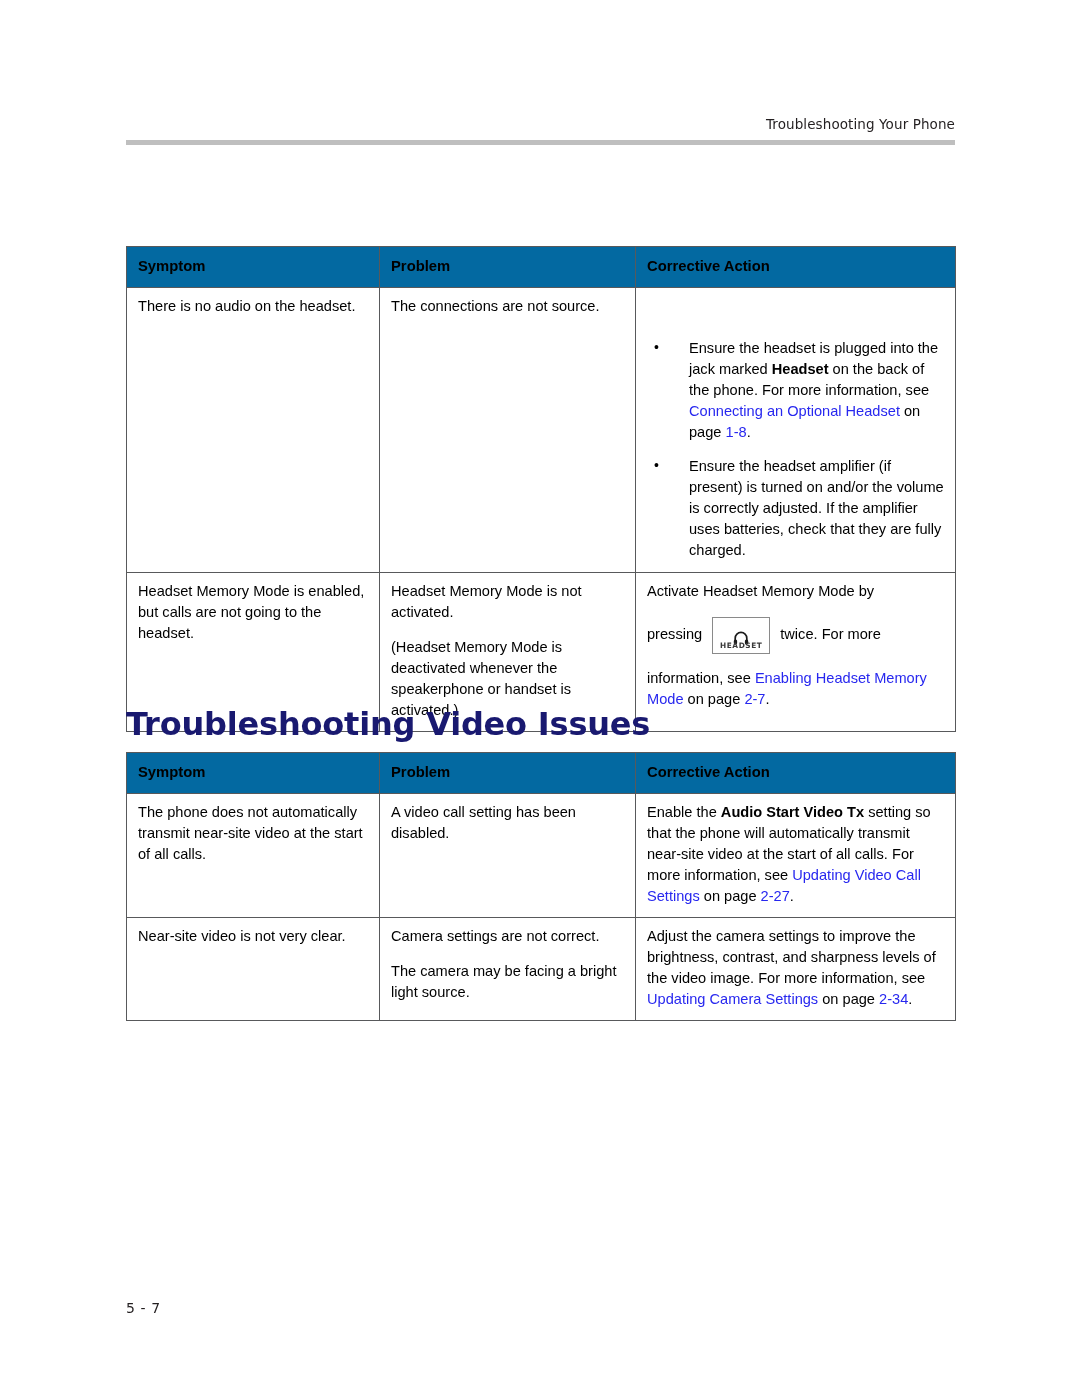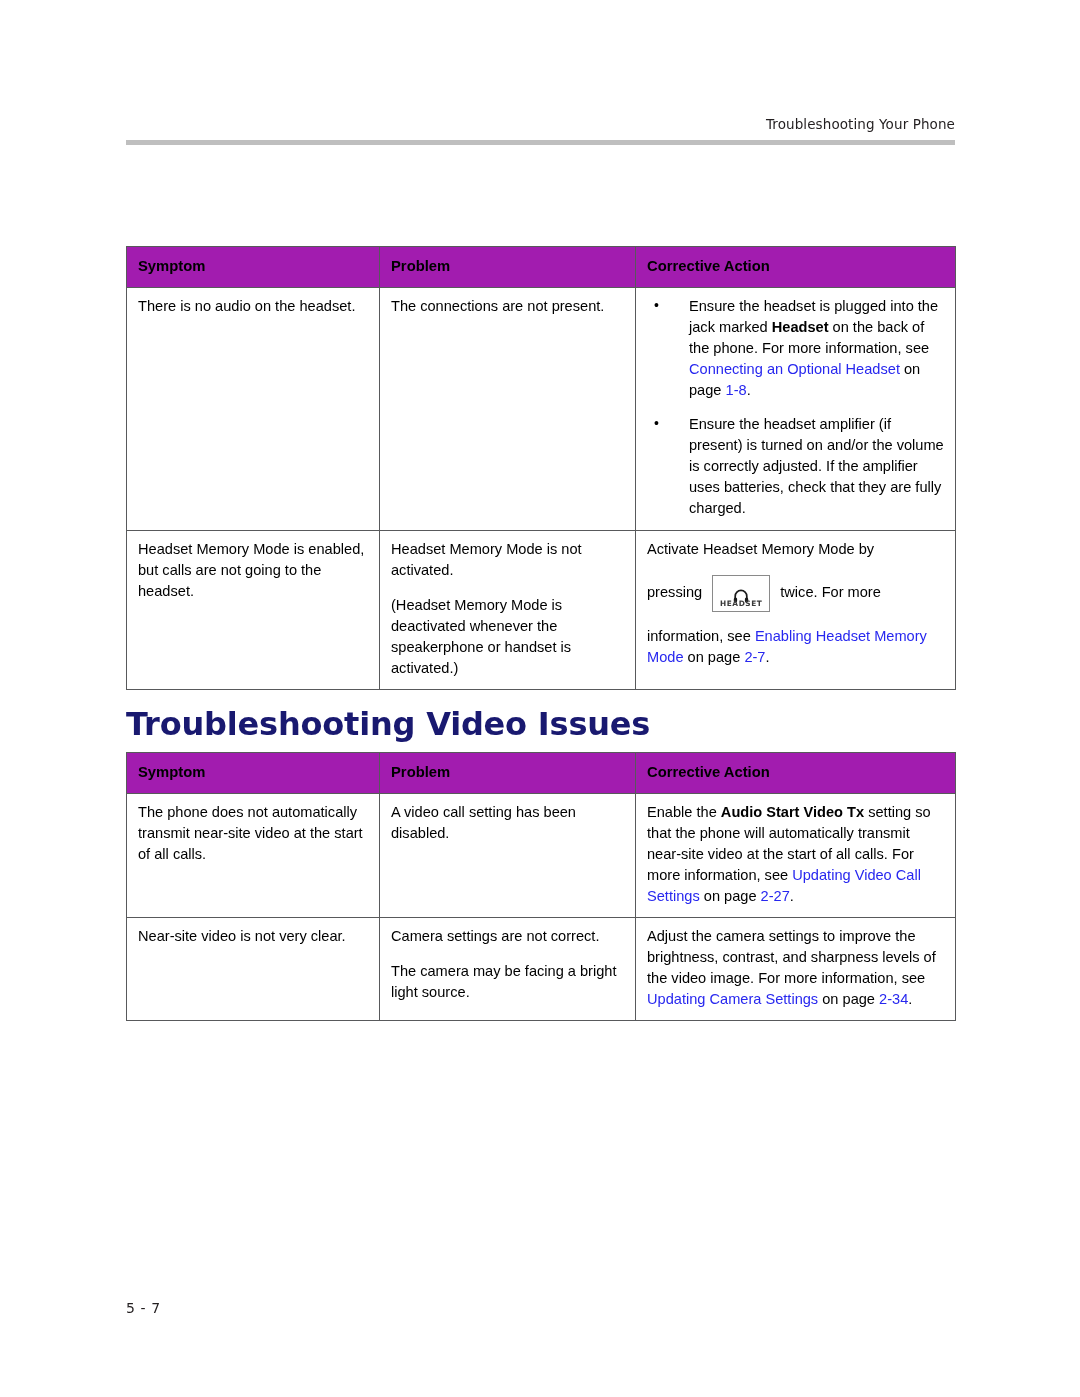--- a/index.html
+++ b/index.html
@@ -80,21 +80,21 @@
   .doc-table td {
     border: 1px solid #58595b;
     vertical-align: top;
     text-align: left;
     padding: 8px 10px 10px 11px;
     font-size: 14.6px;
     line-height: 1.44;
     color: #000;
   }
   .doc-table thead th {
-    background: #a21caf;
+    background: #0369a1;
     font-weight: 700;
     font-size: 14.8px;
     padding-top: 9px;
     padding-bottom: 10px;
     height: 14px;
   }
 
   .cell-p {
     margin: 0 0 0 0;
   }
@@ -105,20 +105,21 @@
   
   ul.bullets {
     margin: 0;
     padding: 0;
     list-style: none;
   }
   ul.bullets > li {
     position: relative;
     padding-left: 42px;
     margin-bottom: 1px;
+    margin-top: 42px;
   }
   ul.bullets > li + li {
     margin-top: 13px;
   }
   ul.bullets > li::before {
     content: "\2022";
     position: absolute;
     left: 7px;
     top: -1px;
     font-size: 14px;
@@ -199,21 +200,21 @@
         <th>Problem</th>
         <th>Corrective Action</th>
       </tr>
     </thead>
     <tbody>
       <tr>
         <td>
           <p class="cell-p">There is no audio on the headset.</p>
         </td>
         <td>
-          <p class="cell-p">The connections are not present.</p>
+          <p class="cell-p">The connections are not source.</p>
         </td>
         <td>
           <ul class="bullets">
             <li><span>Ensure the headset is plugged into the jack marked </span><span class="bold">Headset</span><span> on the back of the phone. For more information, see </span><span class="xref">Connecting an Optional Headset</span><span> on page </span><span class="xref">1-8</span><span>.</span></li>
             <li><span>Ensure the headset amplifier (if present) is turned on and/or the volume is correctly adjusted. If the amplifier uses batteries, check that they are fully charged.</span></li>
           </ul>
         </td>
       </tr>
       <tr>
         <td>

